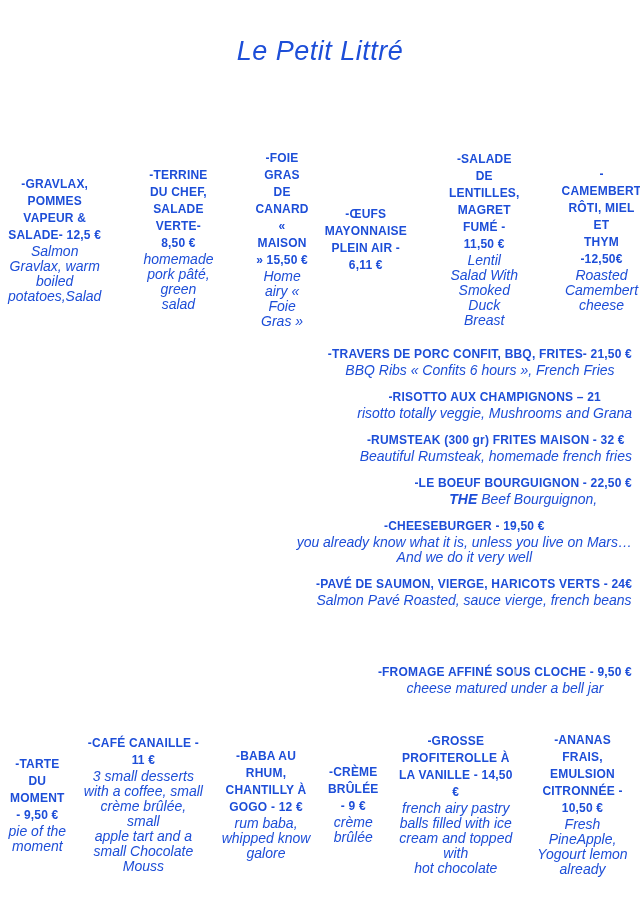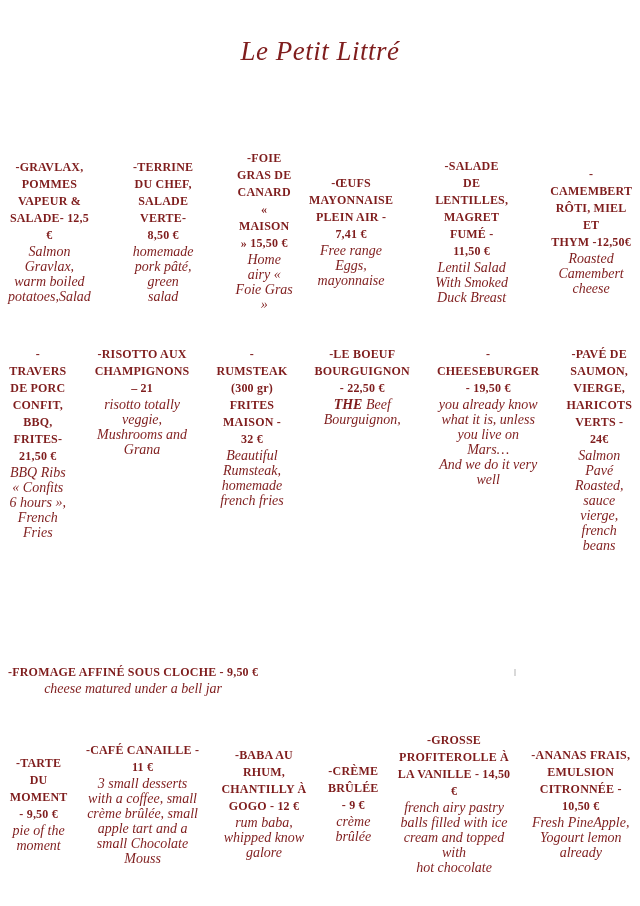--- a/index.html
+++ b/index.html
@@ -1,22 +1,22 @@
 <!DOCTYPE html>
 <html><head>
 <meta charset="utf-8">
 <style>
   html, body { margin: 0; padding: 0; background: #ffffff; }
   .page {
     position: relative;
     width: 640px;
     height: 906px;
     background: #ffffff;
-    color: #7f1d1d;
-    font-family: Liberation Serif, serif;
+    color: #1d4ed8;
+    font-family: Liberation Sans, sans-serif;
     overflow: hidden;
   }
   .title-wrap {
     position: absolute;
     top: 36px;
     left: 0;
     width: 100%;
     text-align: center;
   }
   .menu-title {
@@ -31,22 +31,22 @@
   }
   .col {
     display: flex;
     flex-direction: row;
     align-items: center;
   }
   .starters-col { gap: 26px; }
   .desserts-col { }
   .one-col {
     display: flex;
-    flex-direction: row;
-    align-items: flex-start;
+    flex-direction: column;
+    align-items: flex-end;
     gap: 11px;
   }
   .item { text-align: center; padding: 0 8px; }
   .item-name {
     font-weight: 700;
     font-size: 12px;
     line-height: 17px;
     letter-spacing: 0.2px;
     white-space: pre-line;
   }
@@ -90,22 +90,21 @@
         <div class="item-name">-TERRINE DU CHEF, SALADE VERTE- 8,50 €</div>
         <div class="item-desc">homemade pork pâté, green salad</div>
       </div>
       <div class="item">
         <div class="item-name">-FOIE GRAS DE CANARD « MAISON » 15,50 €</div>
         <div class="item-desc">Home airy « Foie Gras »</div>
       </div>
     </div>
     <div class="col starters-col">
       <div class="item">
-        <div class="item-name">-ŒUFS MAYONNAISE PLEIN AIR - 7,41 €</div>
-        <div class="item-desc">Free range Eggs, mayonnaise</div>
+        <div class="item-name">-ŒUFS MAYONNAISE PLEIN AIR - 6,11 €</div>
       </div>
       <div class="item">
         <div class="item-name">-SALADE DE LENTILLES, MAGRET FUMÉ - 11,50 €</div>
         <div class="item-desc">Lentil Salad With Smoked Duck Breast</div>
       </div>
       <div class="item">
         <div class="item-name">-CAMEMBERT RÔTI, MIEL ET
 THYM -12,50€</div>
         <div class="item-desc">Roasted Camembert cheese</div>
       </div>

